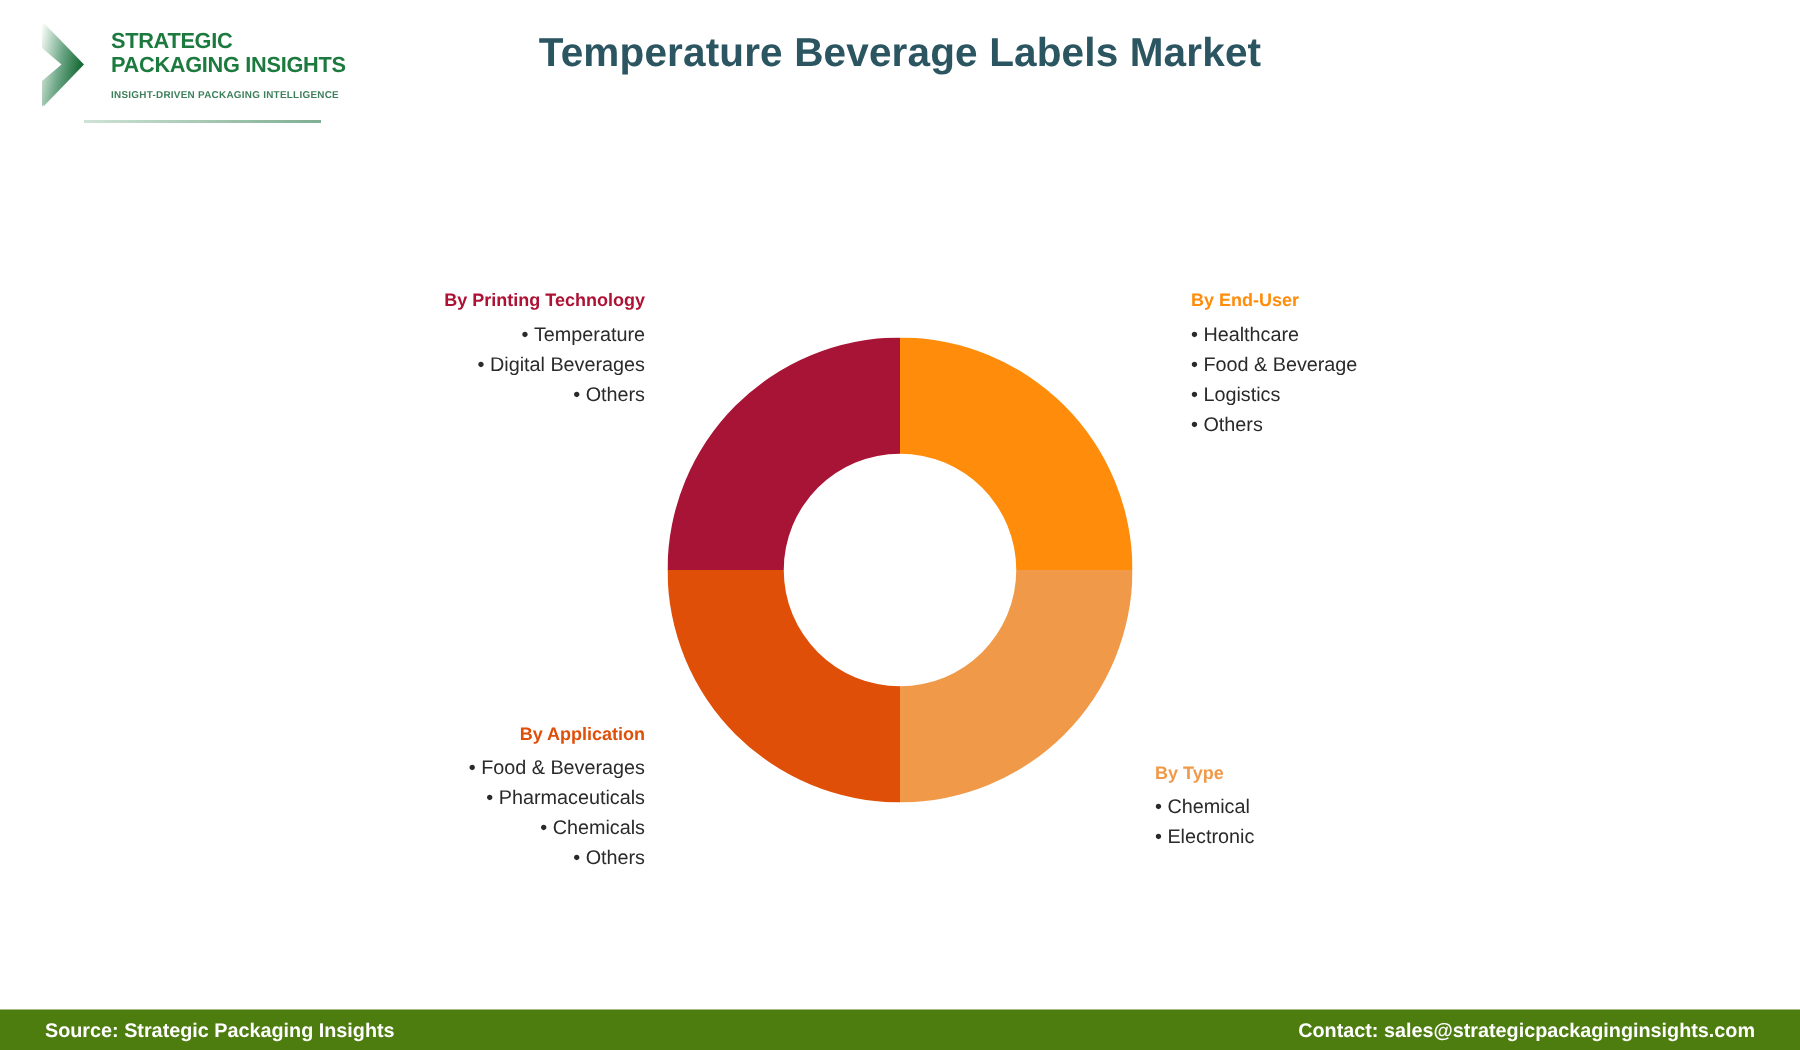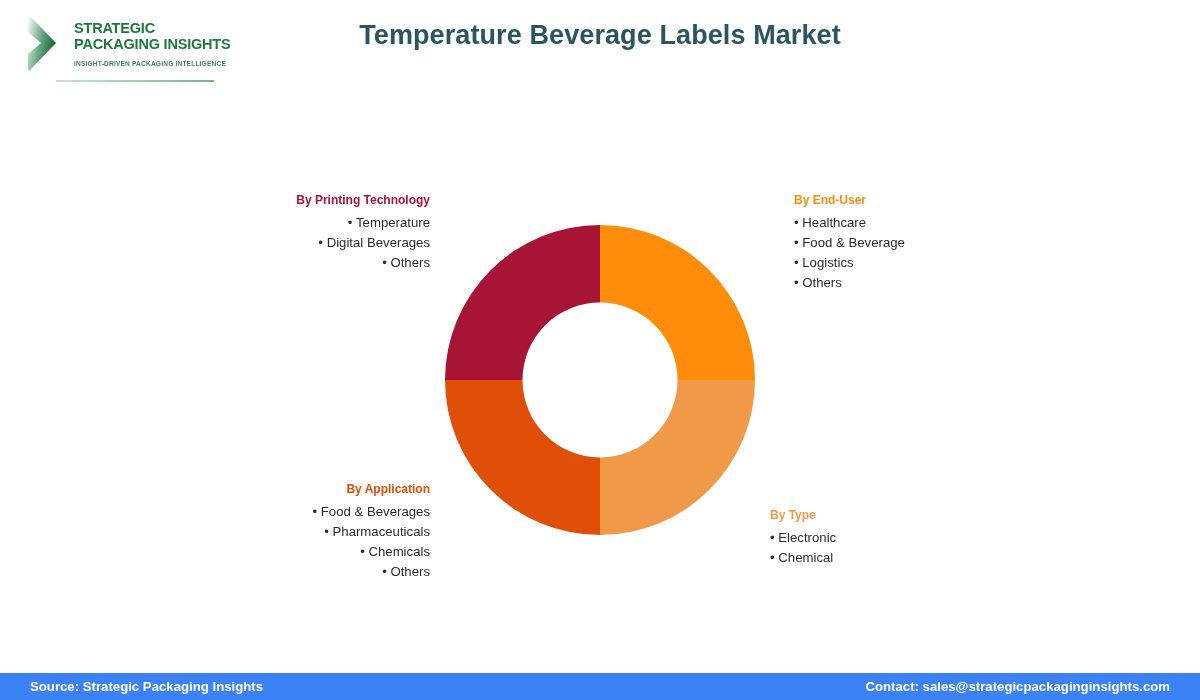--- a/index.html
+++ b/index.html
@@ -64,21 +64,21 @@
 
   .seg-application { left:130px; top:482px; width:300px; }
   .seg-application h3 { color:#E04F08; }
 
   .seg-type       { left:770px;  top:508px; width:300px; }
   .seg-type h3 { color:#F09A49; }
 
   
   .footer {
     position:absolute; left:0; bottom:0; width:1200px; height:27px;
-    background:#3b82f6; color:#ffffff;
+    background:#4d7c0f; color:#ffffff;
     display:flex; align-items:center; justify-content:space-between;
     padding:0 30px;
   }
   .footer div { font-size:13.2px; font-weight:bold; white-space:nowrap; }
 </style>
 </head>
 <body>
 
 <div class="page">
 
@@ -139,22 +139,22 @@
       <li>Food &amp; Beverages</li>
       <li>Pharmaceuticals</li>
       <li>Chemicals</li>
       <li>Others</li>
     </ul>
   </div>
 
   <div class="seg seg-type left-align">
     <h3>By Type</h3>
     <ul>
+      <li>Chemical</li>
       <li>Electronic</li>
-      <li>Chemical</li>
     </ul>
   </div>
 
   <div class="footer">
     <div>Source: Strategic Packaging Insights</div>
     <div>Contact: sales@strategicpackaginginsights.com</div>
   </div>
 
 </div>
 

